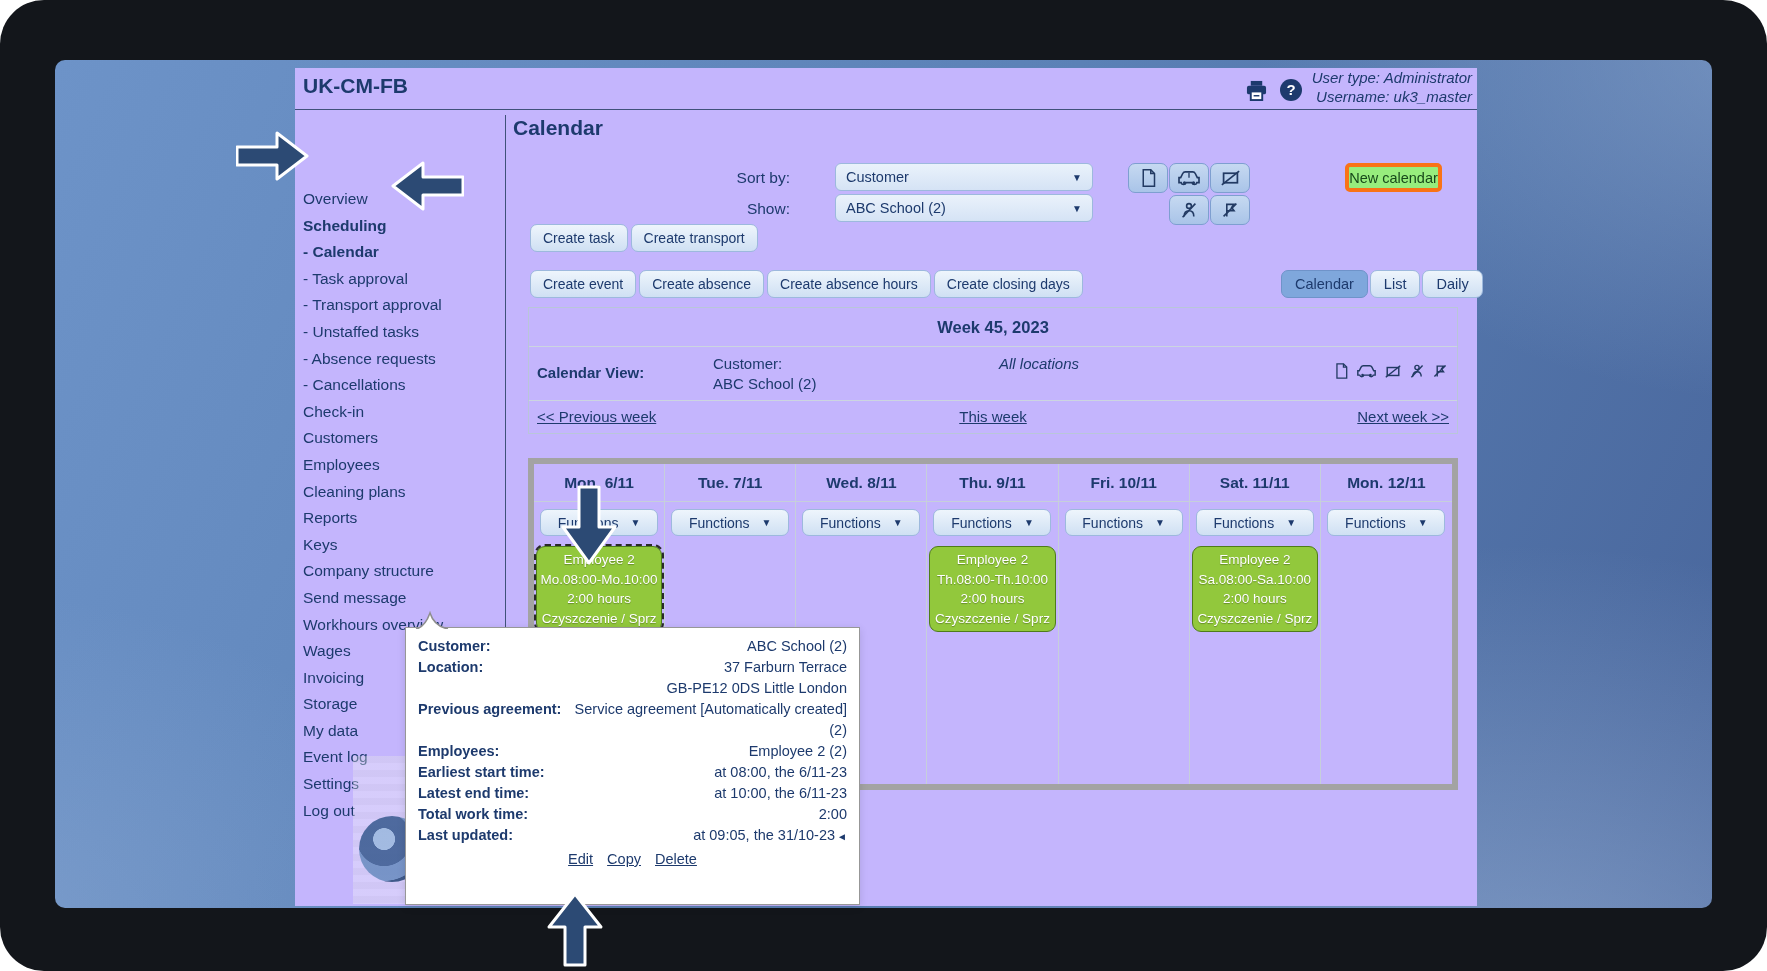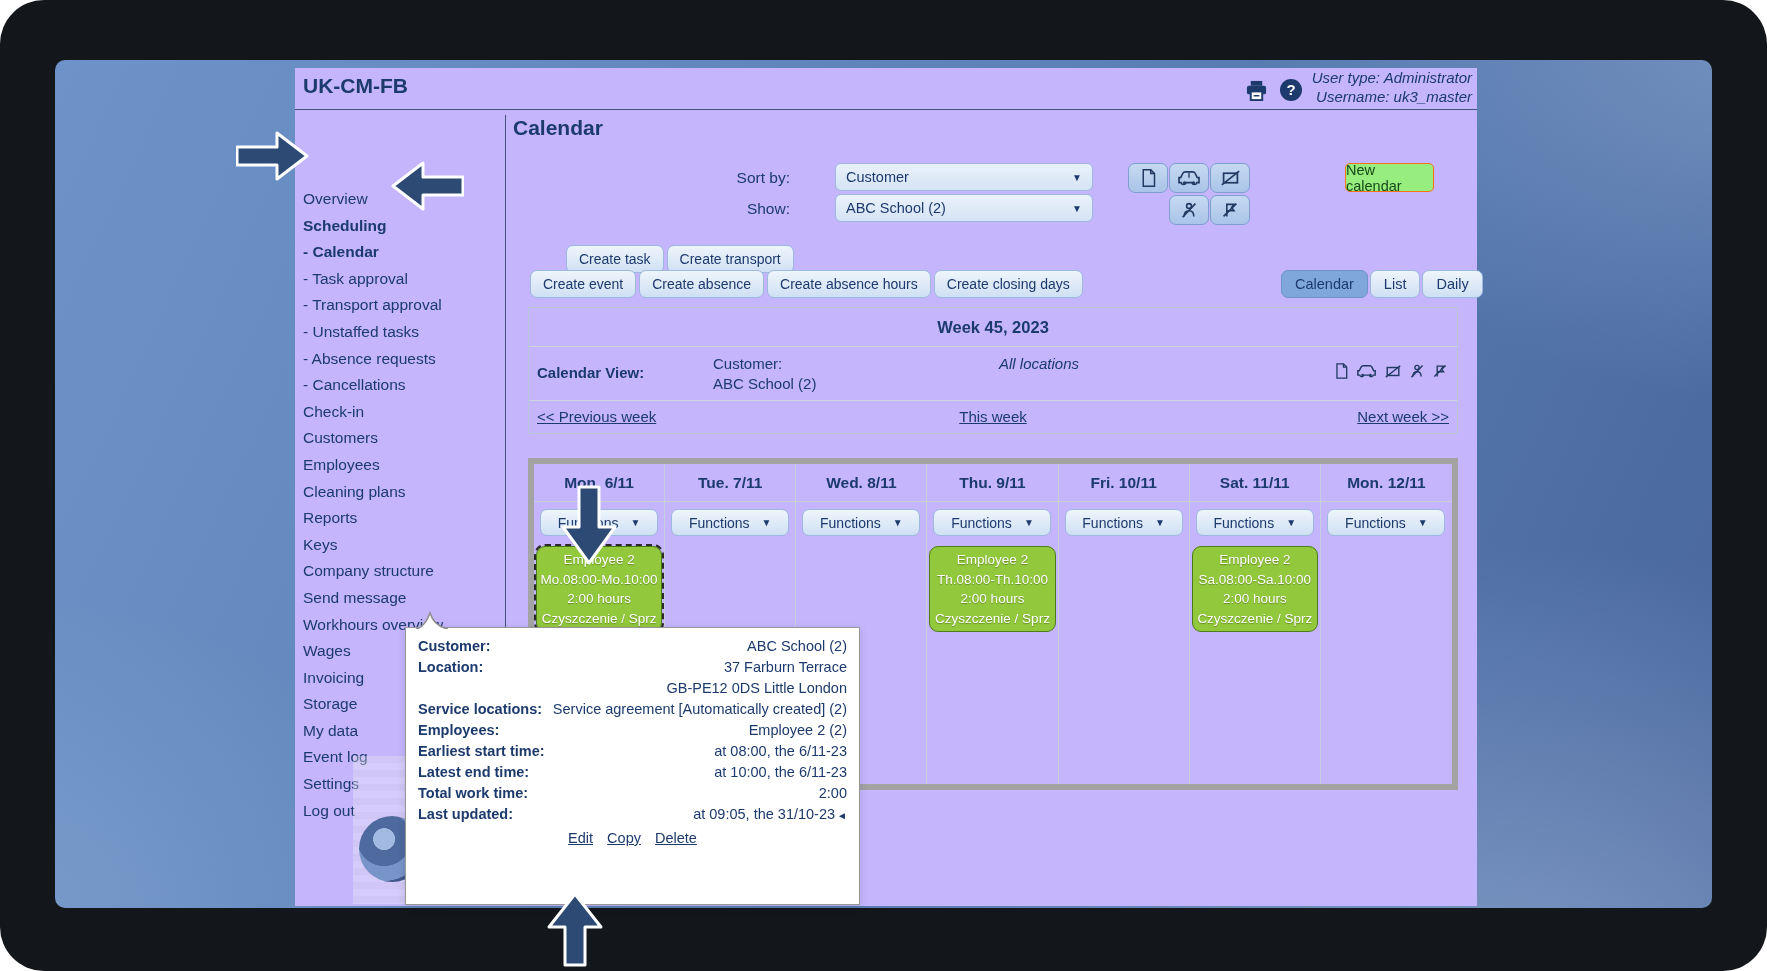--- a/index.html
+++ b/index.html
@@ -30,22 +30,22 @@
 
   
   .main-title{position:absolute;left:218px;top:48px;font-size:21px;font-weight:bold;}
   .flabel{position:absolute;width:100px;text-align:right;font-size:15.5px;}
   .select{position:absolute;width:258px;height:28px;box-sizing:border-box;border:1px solid #9db9dd;border-radius:6px;
           background:linear-gradient(#eaf2fb,#d5e3f5);display:flex;align-items:center;justify-content:space-between;
           padding:0 10px;font-size:14.5px;cursor:pointer;}
   .arrow{font-size:10px;color:#1d3a6d;}
   .iconbtn{position:absolute;width:38px;height:28px;border:1px solid #7e9fd0;border-radius:7px;
            background:linear-gradient(#c6d9f1,#a9c4e8);display:flex;align-items:center;justify-content:center;cursor:pointer;}
-  .greenbtn{position:absolute;left:1050px;top:95px;width:89px;height:29px;box-sizing:border-box;
-            background:#97ed7d;border:1px solid #f97316;border-radius:5px;color:#17491a;
+  .greenbtn{position:absolute;left:1050px;top:95px;width:97px;height:29px;box-sizing:border-box;
+            background:#97ed7d;border:4px solid #f97316;border-radius:5px;color:#17491a;
             font-size:14.5px;display:flex;align-items:center;justify-content:center;cursor:pointer;}
   .btnrow{position:absolute;display:flex;gap:3px;}
   .btn{height:28px;line-height:26px;box-sizing:border-box;padding:0 12px;border:1px solid #9db9dd;border-radius:7px;
        background:linear-gradient(#eef5fc,#cfe0f3);font-size:14px;color:#1d3a6d;cursor:pointer;white-space:nowrap;}
   .tabs{position:absolute;left:986px;top:202px;display:flex;gap:2px;}
   .tab{height:28px;line-height:26px;box-sizing:border-box;padding:0 13px;border:1px solid #9db9dd;border-radius:7px;
        background:linear-gradient(#eef5fc,#cfe0f3);font-size:14.5px;cursor:pointer;}
   .tab.selected{background:#7fa7dc;border-color:#6f93c9;}
 
   
@@ -209,21 +209,21 @@
     <span style="display:flex;">
         <svg width="16" height="16" viewBox="0 0 20 20">
           <path d="M6 2 v16 M6 3 h9 l-3 4 3 4 H6" fill="none" stroke="#223a63" stroke-width="2"></path>
           <line x1="2" y1="18" x2="18" y2="2" stroke="#223a63" stroke-width="2"></line>
         </svg>
       </span>
   </div>
 
   <div class="greenbtn">New calendar</div>
 
-  <div class="btnrow" style="left:235px;top:177px;margin-left:36px;">
+  <div class="btnrow" style="left:235px;top:156px;">
     <span class="btn">Create task</span>
     <span class="btn">Create transport</span>
   </div>
   <div class="btnrow" style="left:235px;top:202px;">
     <span class="btn">Create event</span>
     <span class="btn">Create absence</span>
     <span class="btn">Create absence hours</span>
     <span class="btn">Create closing days</span>
   </div>
 
@@ -378,21 +378,21 @@
         <span class="val">ABC School (2)</span>
       </div>
     <div class="trow">
         <span class="lab">Location:</span>
       <span class="val">
         <div>37 Farburn Terrace</div>
         <div>GB-PE12 0DS Little London</div>
       </span>
     </div>
     <div class="trow">
-        <span class="lab">Service locations:</span>
+        <span class="lab">Previous agreement:</span>
         <span class="val">Service agreement [Automatically created] (2)</span>
       </div>
     <div class="trow">
         <span class="lab">Employees:</span>
         <span class="val">Employee 2 (2)</span>
       </div>
     <div class="trow">
         <span class="lab">Earliest start time:</span>
         <span class="val">at 08:00, the 6/11-23</span>
       </div>

